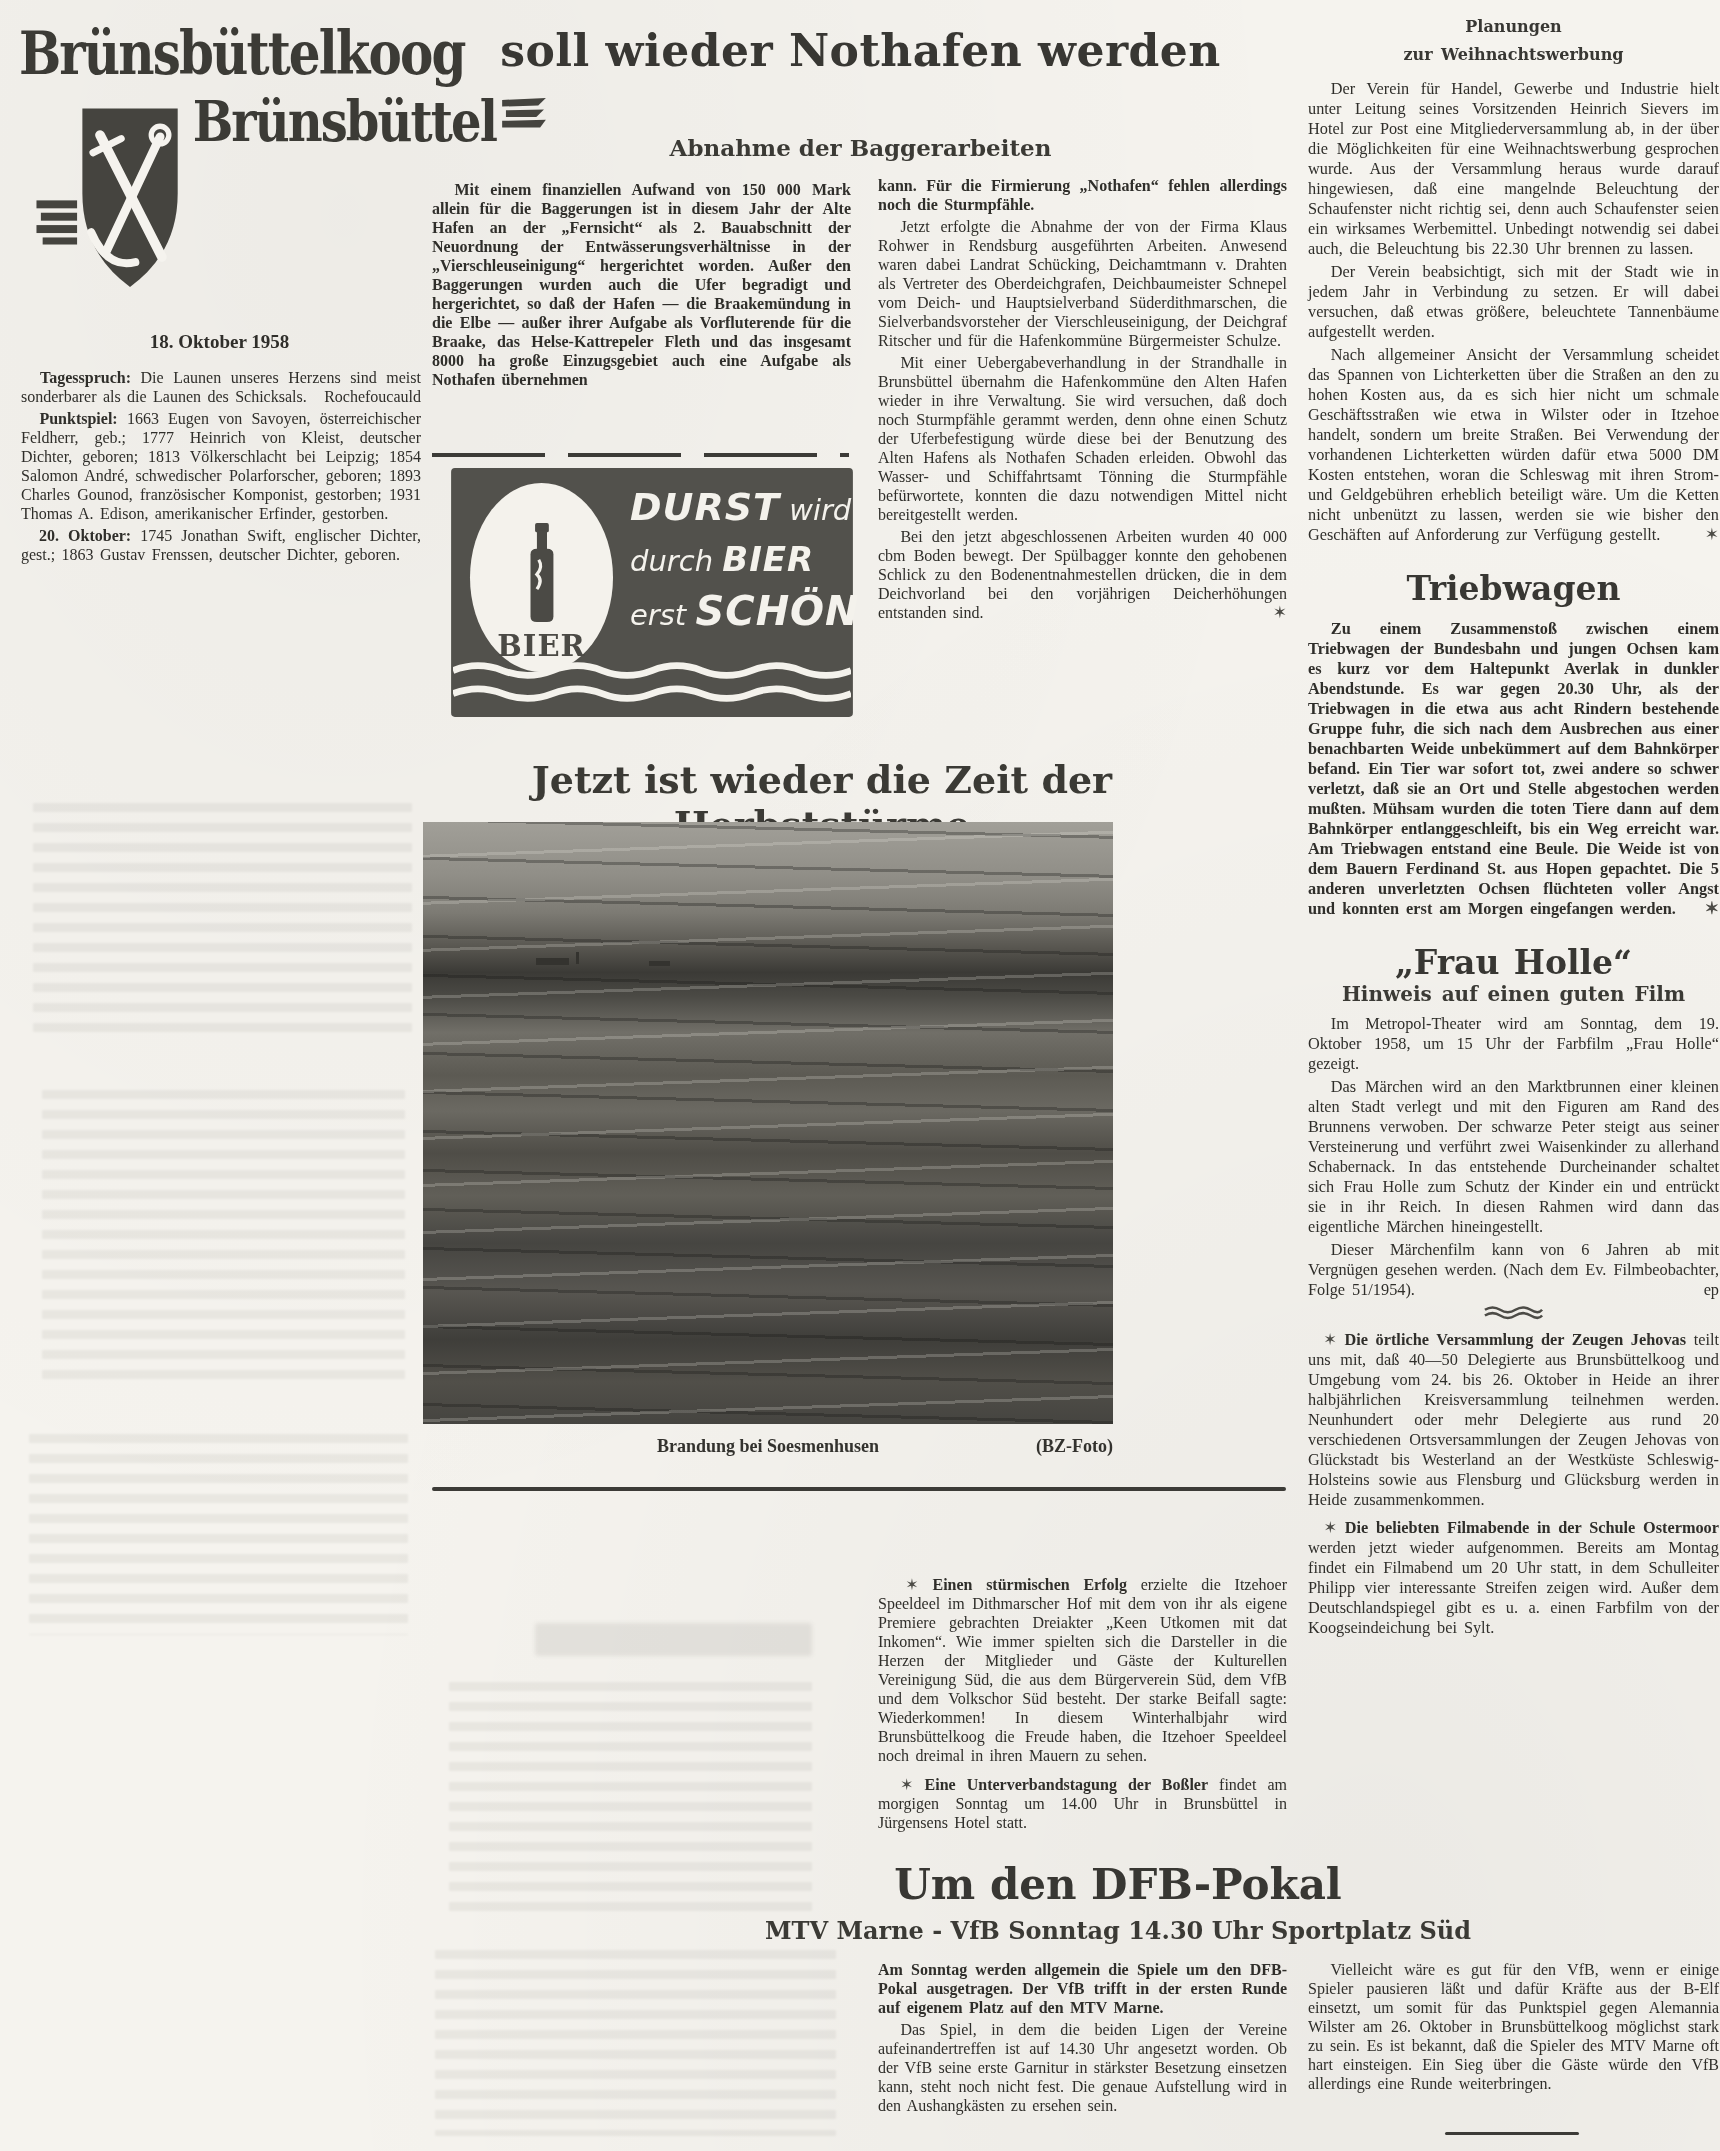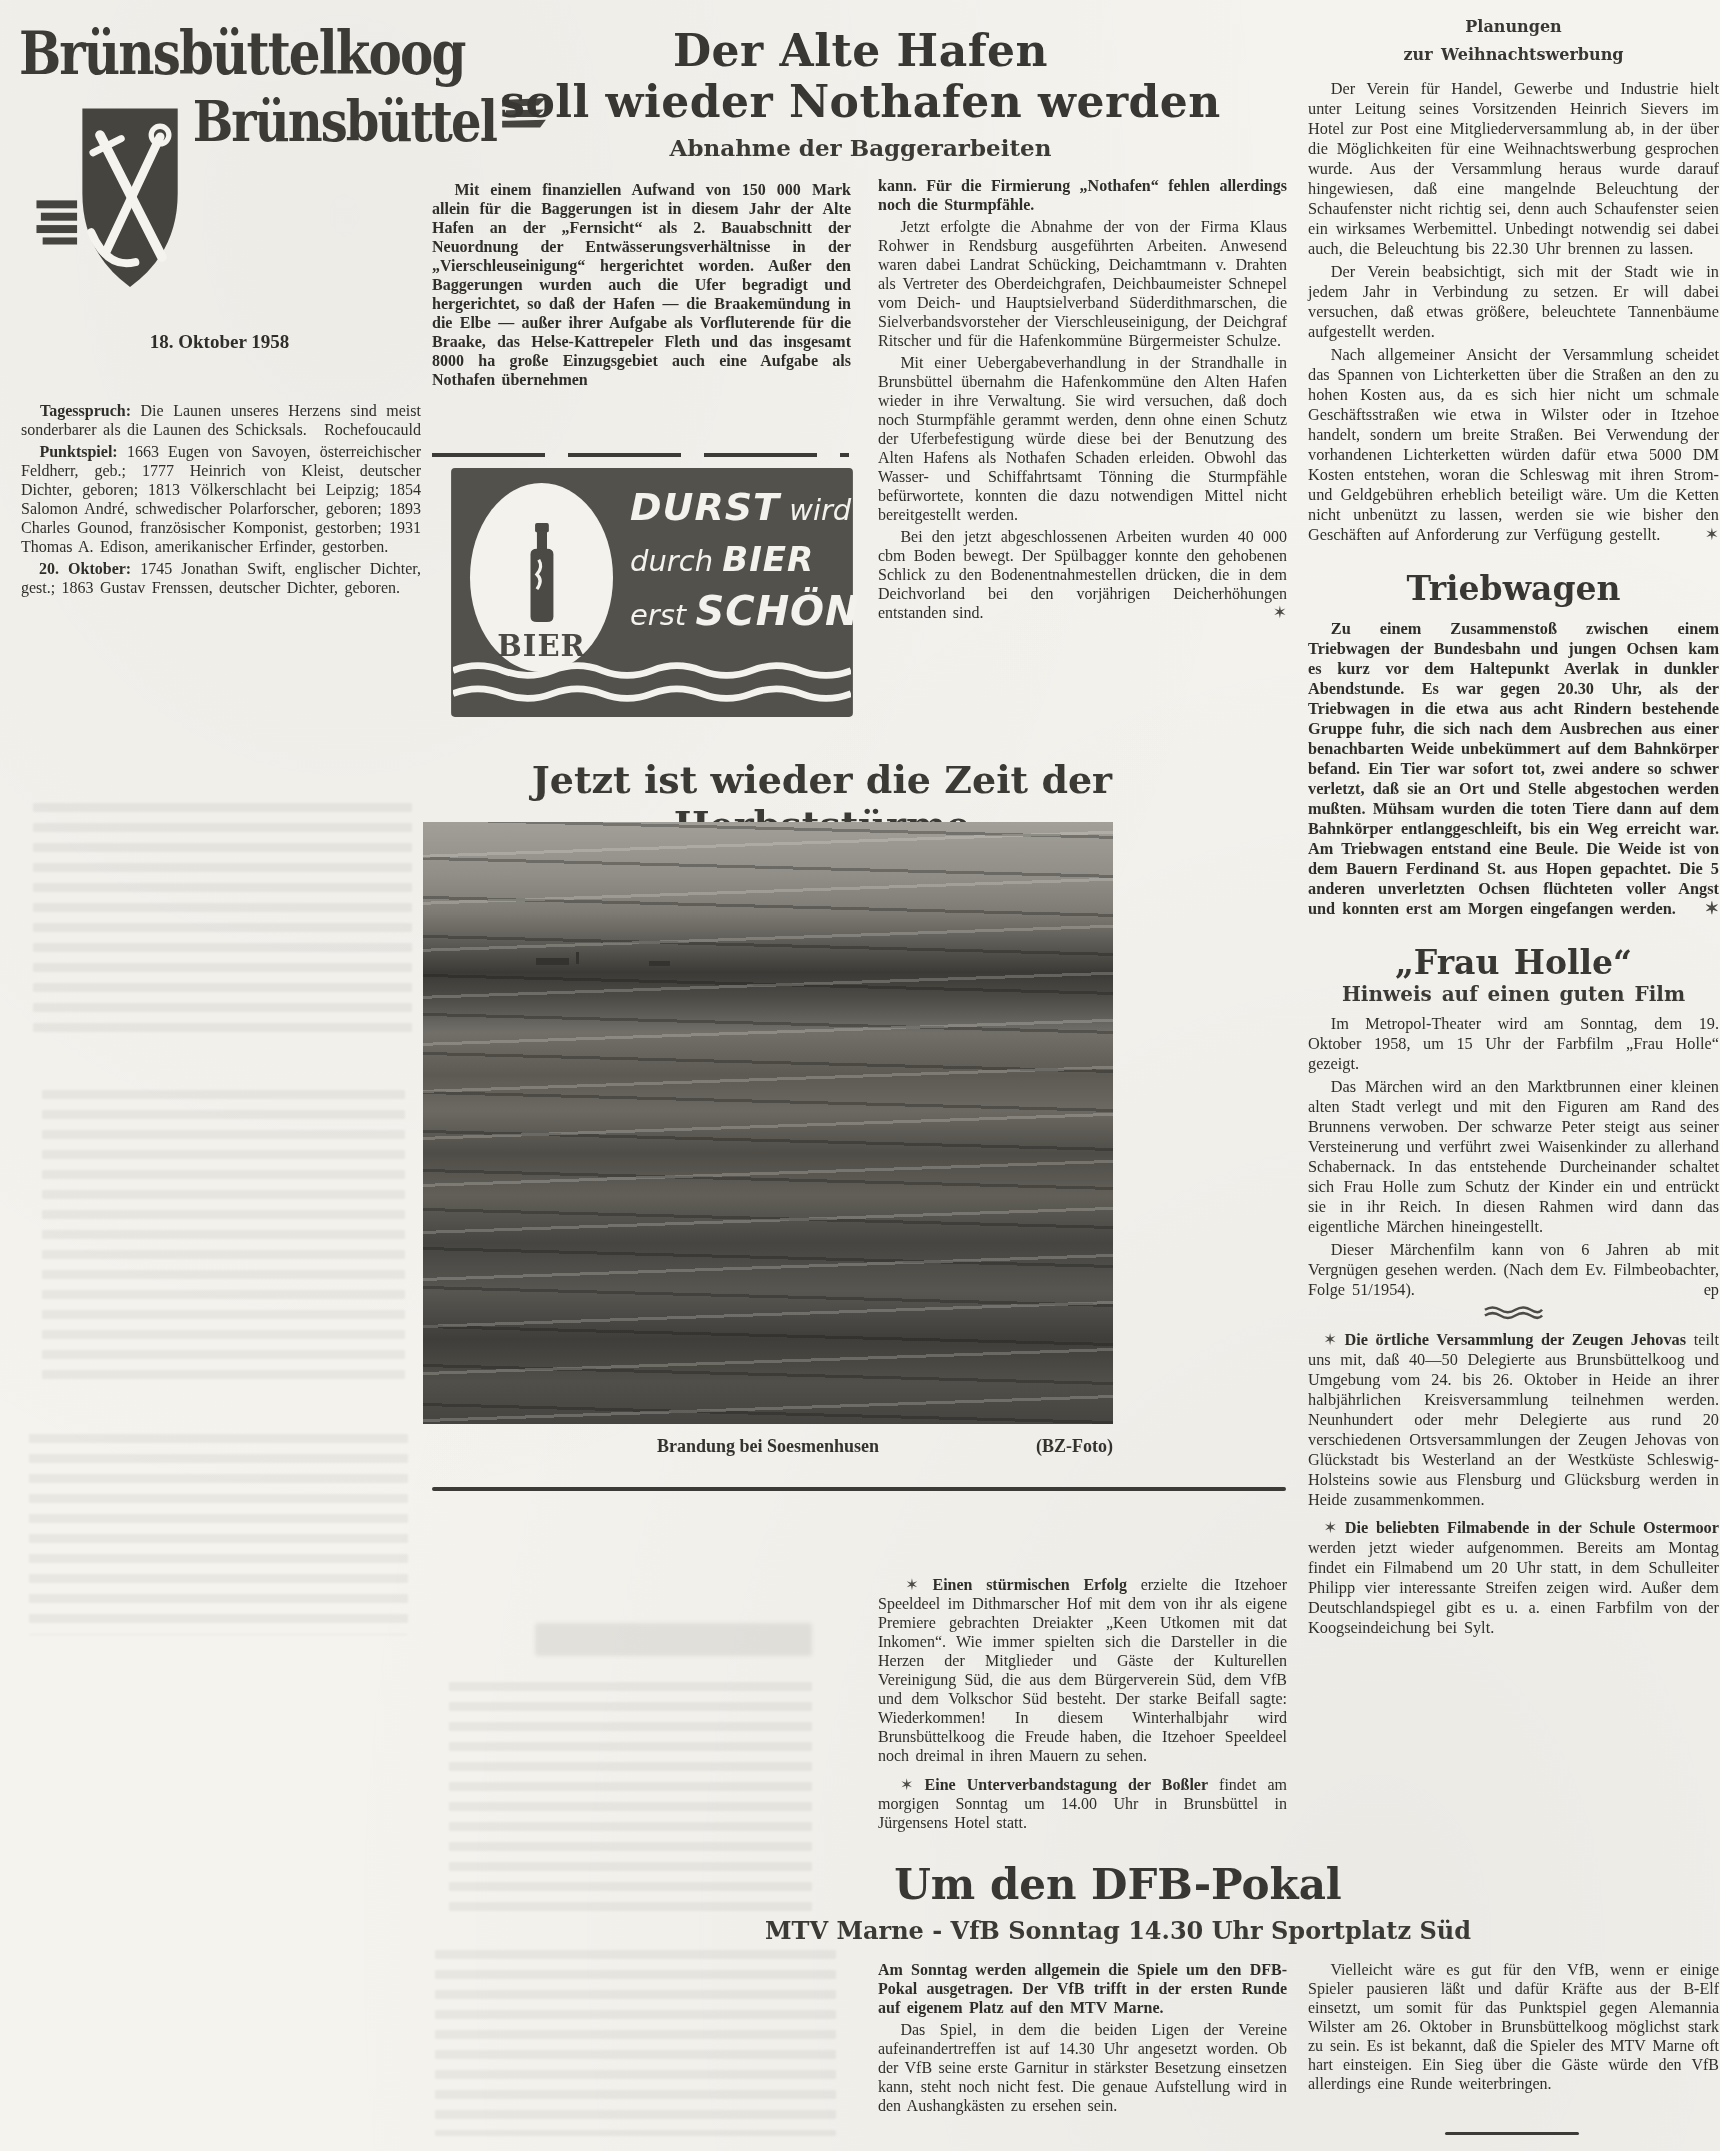--- a/index.html
+++ b/index.html
@@ -106,21 +106,21 @@
           <polygon points="0,2 46,0 38,8 0,9"></polygon>
           <polygon points="4,13 44,12 36,20 4,20"></polygon>
           <polygon points="0,24 46,23 40,31 0,31"></polygon>
         </g>
       </svg>
     </span>
   </div>
 
   <div class="abs mastdate" style="left:38px;top:331px;">18. Oktober 1958</div>
 
-  <div class="abs col" style="left:21px;top:401px;width:400px;">
+  <div class="abs col" style="left:21px;top:368px;width:400px;">
     <p class="nind">
       &nbsp;&nbsp;<b>Tagesspruch:</b>
       <span>Die Launen unseres Herzens sind meist sonderbarer als die Launen des Schicksals.</span>
       <span class="author">Rochefoucauld</span>
     </p>
     <p class="nind">
       &nbsp;&nbsp;<b>Punktspiel:</b>
       <span>1663 Eugen von Savoyen, österreichischer Feldherr, geb.; 1777 Heinrich von Kleist, deutscher Dichter, geboren; 1813 Völkerschlacht bei Leipzig; 1854 Salomon André, schwedischer Polarforscher, geboren; 1893 Charles Gounod, französischer Komponist, gestorben; 1931 Thomas A. Edison, amerikanischer Erfinder, gestorben.</span>
     </p>
     <p class="nind">
@@ -130,21 +130,20 @@
   </div>
 
   <div class="abs ghost" style="left:32.5px;top:803px;width:379px;height:239px;"></div>
   <div class="abs ghost" style="left:42px;top:1090px;width:363px;height:296px;"></div>
   <div class="abs ghost" style="left:29px;top:1434px;width:379px;height:201px;"></div>
   <div class="abs ghost-h" style="left:535px;top:1623px;width:277px;height:32.5px;"></div>
   <div class="abs ghost" style="left:449px;top:1682px;width:363px;height:239px;"></div>
   <div class="abs ghost" style="left:435px;top:1950px;width:401px;height:186px;"></div>
 
   <div class="abs h-main" style="left:411px;top:25px;width:899px;">
-    <div>Der Alte Hafen</div>
     <div>soll wieder Nothafen werden</div>
   </div>
   <div class="abs h-sub" style="left:411px;top:134px;width:899px;">Abnahme der Baggerarbeiten</div>
 
   <div class="abs col" style="left:432px;top:180px;width:419px;">
     <p class="lead">Mit einem finanziellen Aufwand von 150 000 Mark allein für die Baggerungen ist in diesem Jahr der Alte Hafen an der „Fernsicht“ als 2. Bauabschnitt der Neuordnung der Entwässerungsverhältnisse in der „Vierschleuseinigung“ hergerichtet worden. Außer den Baggerungen wurden auch die Ufer begradigt und hergerichtet, so daß der Hafen — die Braakemündung in die Elbe — außer ihrer Aufgabe als Vorfluterende für die Braake, das Helse-Kattrepeler Fleth und das insgesamt 8000 ha große Einzugsgebiet auch eine Aufgabe als Nothafen übernehmen</p>
   </div>
 
   <div class="abs dashrule" style="left:432px;top:453px;width:417px;"></div>
 

